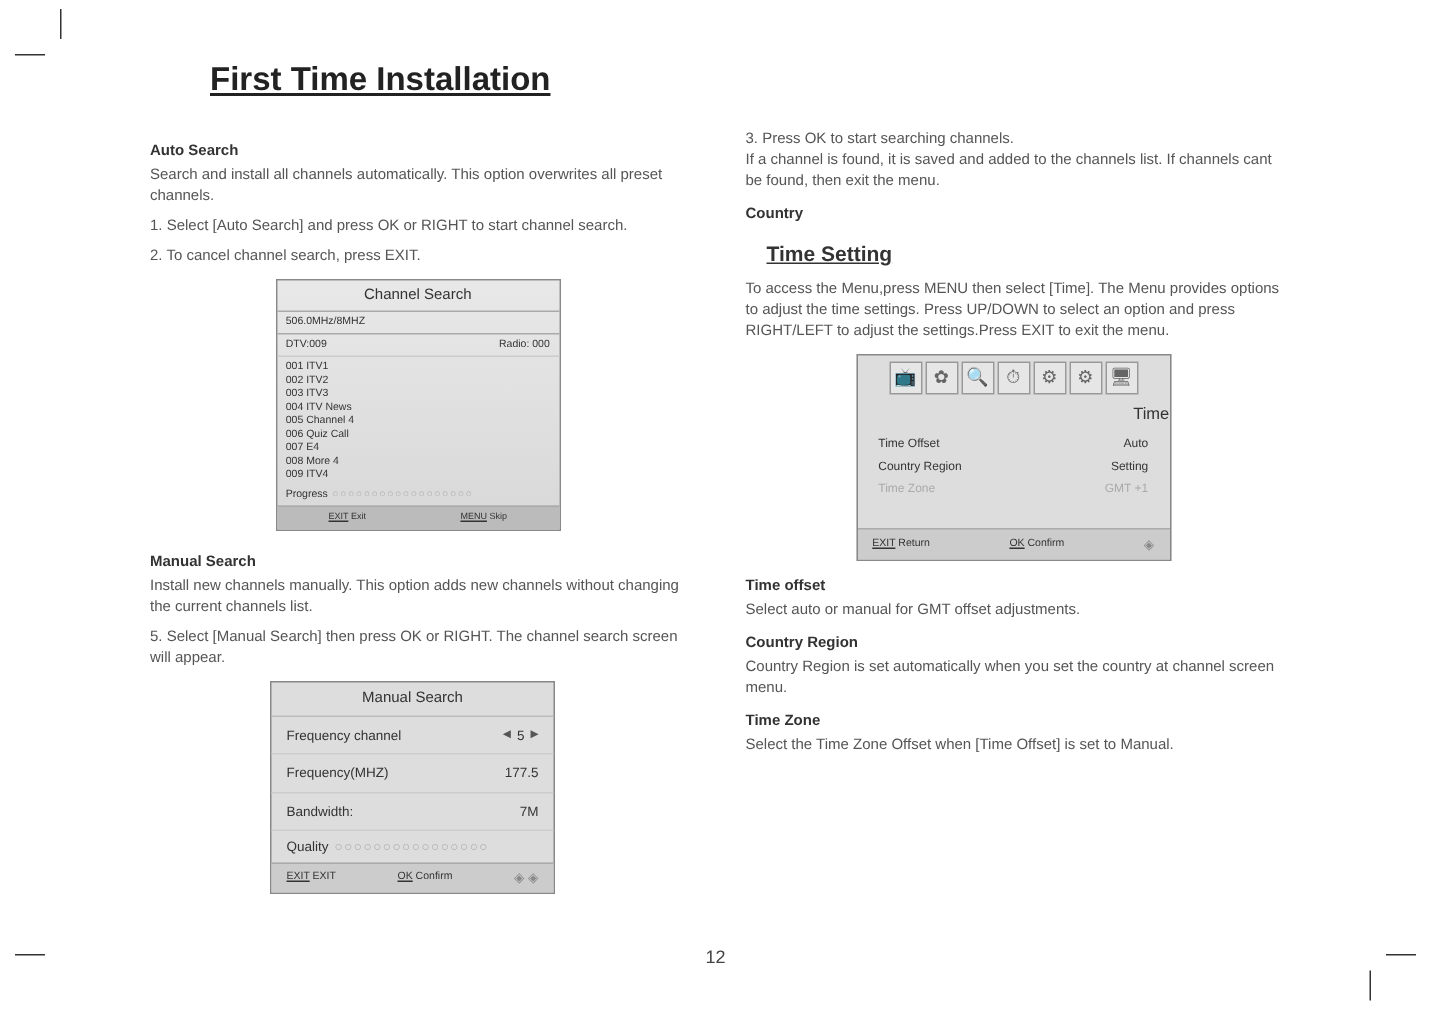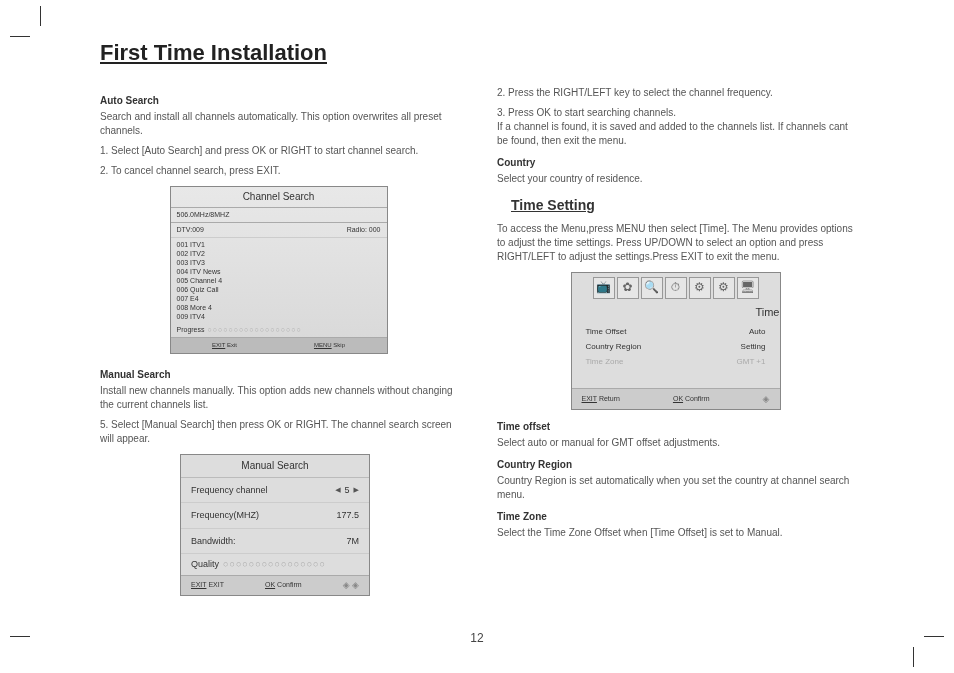--- a/index.html
+++ b/index.html
@@ -15,20 +15,21 @@
   }
   .page {
     padding: 40px 100px 20px 100px;
   }
   .page-title {
     font-size: 22px;
     font-weight: bold;
     color: #222;
     text-decoration: underline;
     margin-bottom: 20px;
+    margin-left: 40px;
   }
   .columns {
     display: flex;
     gap: 40px;
   }
   .col {
     flex: 1;
     font-size: 10px;
     line-height: 1.4;
   }
@@ -43,21 +44,21 @@
     font-weight: bold;
     font-size: 14px;
     color: #333;
     text-decoration: underline;
     margin: 10px 0 6px 14px;
   }
   .para { margin-bottom: 6px; }
 
   
   .panel {
-    width: 218px;
+    width: 190px;
     border: 1px solid #888;
     background: linear-gradient(#e8e8e8, #d8d8d8);
     font-size: 8px;
     color: #333;
     margin: 8px auto 14px auto;
   }
   .panel-title { text-align: center; font-size: 10px; padding: 3px; }
   .panel-sub { font-size: 7px; padding: 2px 6px; border-top: 1px solid #aaa; border-bottom: 1px solid #aaa; }
   .panel-row { display: flex; justify-content: space-between; padding: 2px 6px; border-bottom: 1px solid #ccc; font-size: 7px; }
   .panel-list { padding: 2px 6px; font-size: 7px; line-height: 1.3; }
@@ -196,26 +197,24 @@
         </div>
         <div class="ms-footer">
           <span><u>EXIT</u> <span>EXIT</span></span>
           <span><u>OK</u> <span>Confirm</span></span>
           <span class="dpad">◈ ◈</span>
         </div>
       </div>
     </div>
 
     <div class="col">
-      <div class="para">2. Press the RIGHT/LEFT key to select the channel frequency.</div>
       <div>3. Press OK to start searching channels.</div>
       <div class="para">If a channel is found, it is saved and added to the channels list. If channels cant  be found, then exit the menu.</div>
 
       <div class="sect-head">Country</div>
-      <div class="para">Select your country of residence.</div>
 
       <div class="sect-title">Time Setting</div>
       <div class="para">To access the Menu,press MENU then select [Time]. The Menu provides options to adjust the time settings.      Press UP/DOWN to select an option and press RIGHT/LEFT to adjust the settings.Press EXIT to exit the menu.</div>
 
       <div class="time-panel">
         <div class="icon-bar">
           <div class="icon-cell">📺</div>
           <div class="icon-cell">✿</div>
           <div class="icon-cell">🔍</div>
           <div class="icon-cell">⏱</div>
@@ -240,21 +239,21 @@
           <span><u>EXIT</u> <span>Return</span></span>
           <span><u>OK</u> <span>Confirm</span></span>
           <span class="dpad">◈</span>
         </div>
       </div>
 
       <div class="sect-head">Time offset</div>
       <div class="para">Select auto or manual for GMT offset adjustments.</div>
 
       <div class="sect-head">Country Region</div>
-      <div class="para">Country Region is set automatically when you set the country at channel search menu.</div>
+      <div class="para">Country Region is set automatically when you set the country at channel screen menu.</div>
 
       <div class="sect-head">Time Zone</div>
       <div class="para">Select the Time Zone Offset when [Time Offset] is set to Manual.</div>
     </div>
   </div>
 </div>
 
 <div class="page-number">12</div>
 
 </body></html>

